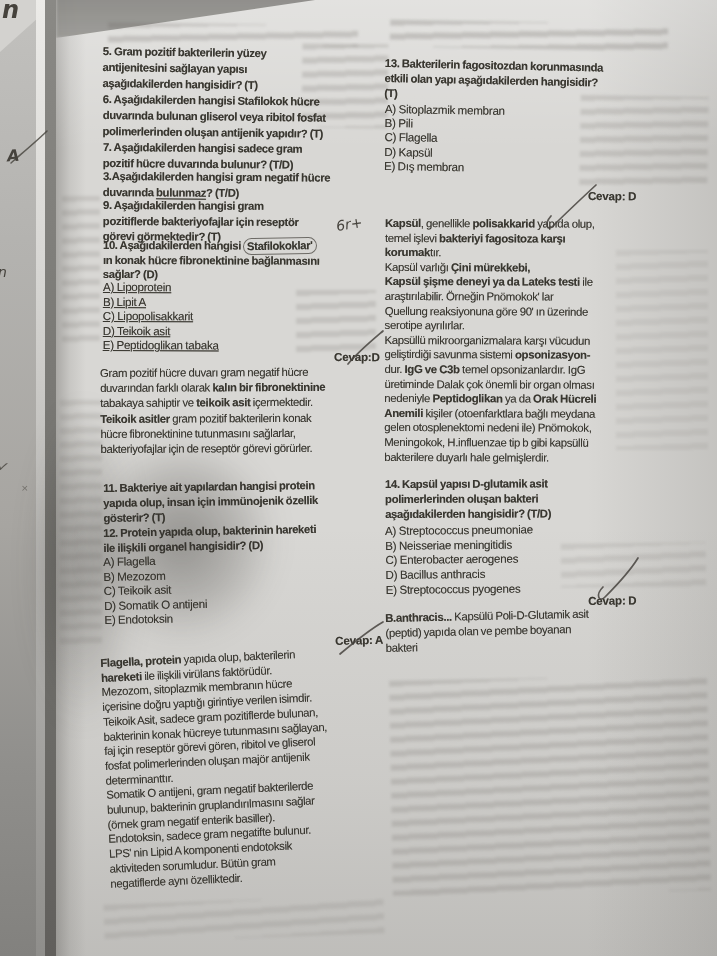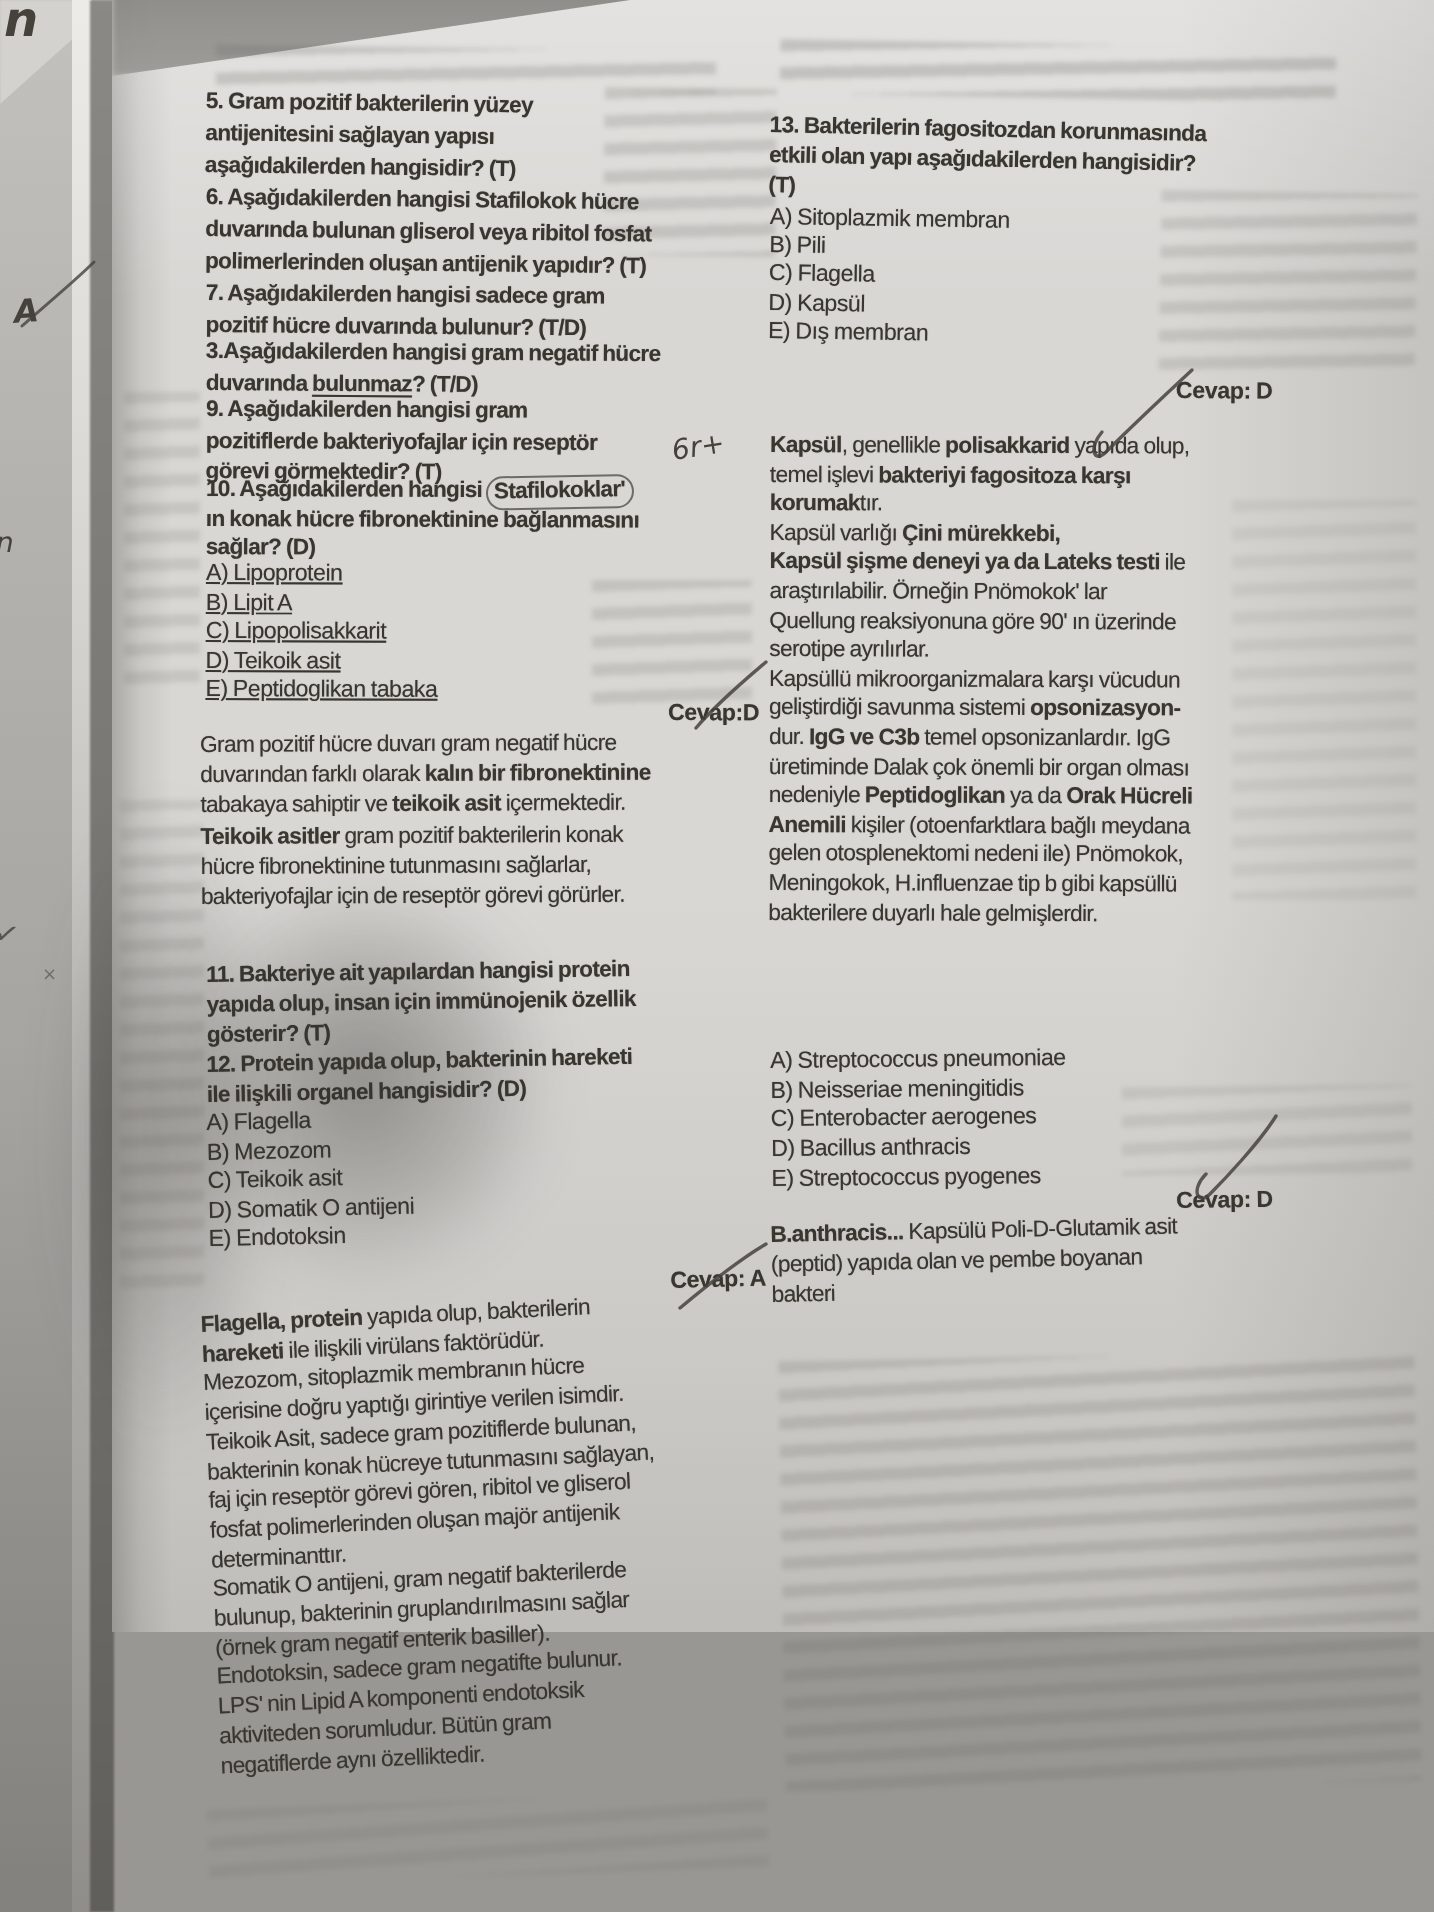--- a/index.html
+++ b/index.html
@@ -14,21 +14,21 @@
   .prev{position:absolute;left:0;top:0;width:38px;height:956px;
     background:linear-gradient(180deg,#c2c1be 0%,#b4b3b0 25%,#a7a5a1 55%,#908f8c 80%,#82817e 100%);}
   .prev-corner{position:absolute;left:0;top:0;width:58px;height:52px;
     background:#d3d2cf;clip-path:polygon(0 0,100% 0,0 100%);filter:blur(.5px);}
   .edge-light{position:absolute;left:36px;top:0;width:10px;height:956px;
     background:linear-gradient(180deg,#ecebe8 0%,#d6d5d2 30%,#b5b4b1 60%,#8f8e8b 100%);}
   .edge-dark{position:absolute;left:45px;top:0;width:12px;height:956px;
     background:linear-gradient(180deg,#8a8985 0%,#7a7975 40%,#6c6b67 75%,#615f5c 100%);filter:blur(.6px);}
 
   
-  .page{position:absolute;left:56px;top:0;width:661px;height:816px;
+  .page{position:absolute;left:56px;top:0;width:661px;height:956px;
     background:
       linear-gradient(180deg,rgba(255,255,255,.28) 0%,rgba(255,255,255,0) 150px),
       linear-gradient(270deg,rgba(93,91,87,.16) 0%,rgba(93,91,87,0) 130px),
       linear-gradient(180deg,rgba(93,91,87,0) 55%,rgba(93,91,87,.10) 82%,rgba(88,86,82,.20) 100%),
       linear-gradient(90deg,rgba(84,82,78,.35) 0%,rgba(84,82,78,.12) 14px,rgba(84,82,78,0) 30px),
       #d8d7d4;}
   .top-dark{position:absolute;left:0;top:-6px;width:300px;height:44px;
     background:linear-gradient(180deg,#858480,#979692);
     clip-path:polygon(0 0,100% 0,0 100%);filter:blur(1.6px);opacity:.9;}
 
@@ -173,20 +173,23 @@
 serotipe ayrılırlar.
 Kapsüllü mikroorganizmalara karşı vücudun
 geliştirdiği savunma sistemi </span><span class="b">opsonizasyon-</span><span>
 dur. </span><span class="b">IgG ve C3b</span><span> temel opsonizanlardır. IgG
 üretiminde Dalak çok önemli bir organ olması
 nedeniyle </span><span class="b">Peptidoglikan</span><span> ya da </span><span class="b">Orak Hücreli
 Anemili</span><span> kişiler (otoenfarktlara bağlı meydana
 gelen otosplenektomi nedeni ile)  Pnömokok,
 Meningokok, H.influenzae tip b gibi kapsüllü
 bakterilere duyarlı hale gelmişlerdir.</span></div>
+    <div class="tb q" style="left:329px;top:477px;line-height:15.2px;transform:rotate(-.2deg);">14. Kapsül yapısı D-glutamik asit
+polimerlerinden oluşan bakteri
+aşağıdakilerden hangisidir? (T/D)</div>
     <div class="tb opt" style="left:329px;top:524px;line-height:14.7px;transform:rotate(-.6deg);">A) Streptococcus pneumoniae
 B) Neisseriae meningitidis
 C) Enterobacter aerogenes
 D) Bacillus anthracis
 E) Streptococcus pyogenes</div>
     <div class="tb ans" style="left:532px;top:594px;transform:rotate(-.8deg);">Cevap: D</div>
     <div class="tb expl" style="left:329px;top:611px;line-height:15.2px;transform:rotate(-1.2deg);"><span class="b">B.anthracis...</span><span> Kapsülü Poli-D-Glutamik asit
 (peptid) yapıda olan ve pembe boyanan
 bakteri</span></div>
 

